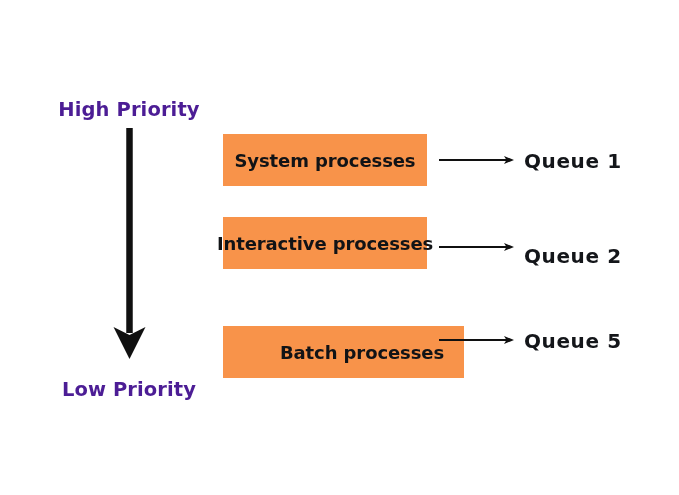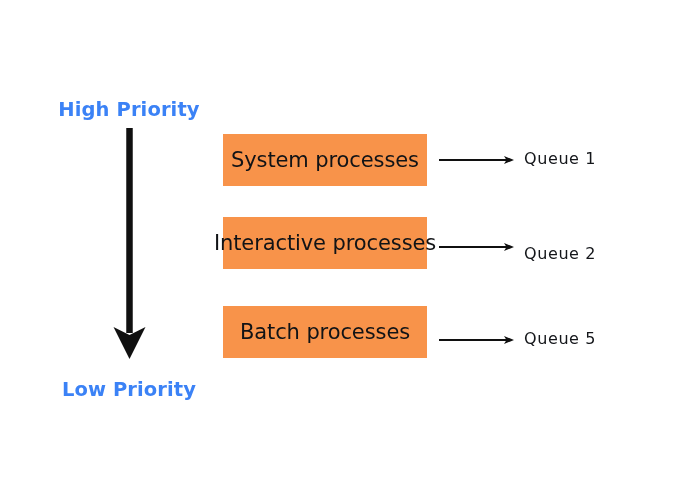--- a/index.html
+++ b/index.html
@@ -27,21 +27,21 @@
     width: 258px;
     height: 320px;
   }
   .priority-label {
     position: absolute;
     left: 0px;
     width: 258px;
     text-align: center;
     font-size: 19.5px;
     font-weight: bold;
-    color: #3b82f6;
+    color: #4c1d95;
     letter-spacing: 0.1px;
     white-space: nowrap;
   }
   #high-priority-label { top: 8px; }
   #low-priority-label  { top: 288px; }
 
   #priority-arrow-svg {
     position: absolute;
     left: 100px;
     top: 38px;
@@ -55,49 +55,49 @@
     position: absolute;
     left: 223px;
     width: 204px;
     height: 52px;
     background: #f8934a;
     display: flex;
     align-items: center;
     justify-content: center;
   }
   .process-box-label {
-    font-size: 21px;
-    font-weight: normal;
+    font-size: 18px;
+    font-weight: bold;
     color: #111316;
     letter-spacing: -0.1px;
     white-space: nowrap;
   }
   #process-box-0 { top: 134px; }
   #process-box-1 { top: 217px; }
-  #process-box-2 { top: 306px; }
+  #process-box-2 { top: 326px; padding-left: 37px; }
 
   
   .flow-arrow-svg {
     position: absolute;
     left: 438px;
     width: 78px;
     height: 16px;
     display: block;
   }
   #flow-arrow-0 { top: 152px; }
   #flow-arrow-1 { top: 239px; }
   #flow-arrow-2 { top: 332px; }
 
   
   .queue-label {
     position: absolute;
     left: 524px;
     width: 150px;
-    font-size: 16px;
-    font-weight: normal;
+    font-size: 20px;
+    font-weight: bold;
     color: #14161a;
     letter-spacing: 0.6px;
     white-space: nowrap;
   }
   #queue-label-0 { top: 149px; }
   #queue-label-1 { top: 236px; margin-top: 8px; }
   #queue-label-2 { top: 329px; }
 </style>
 </head>
 <body>

